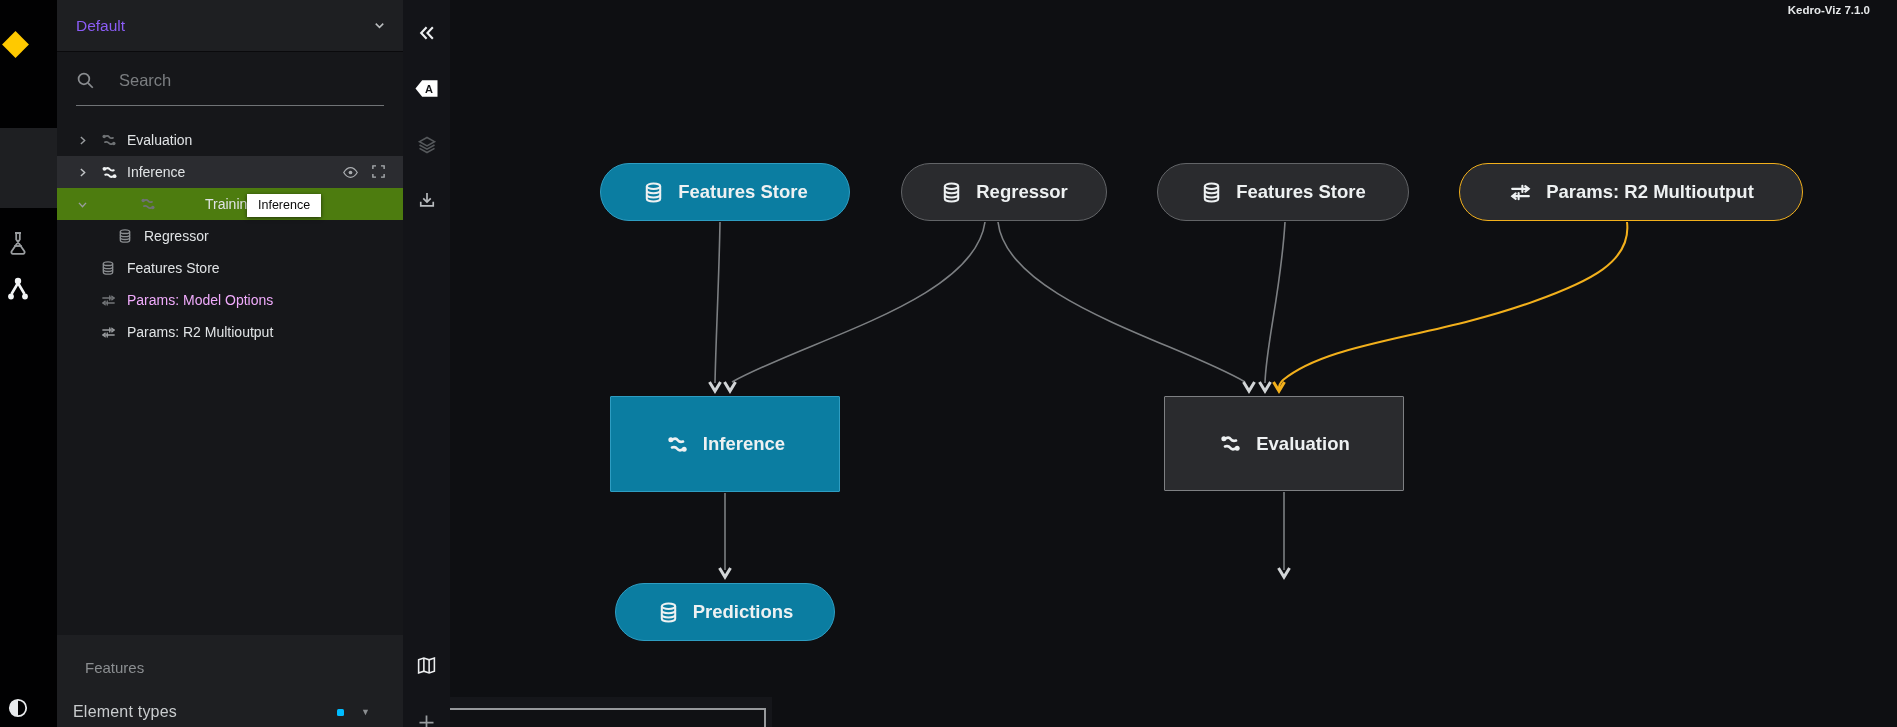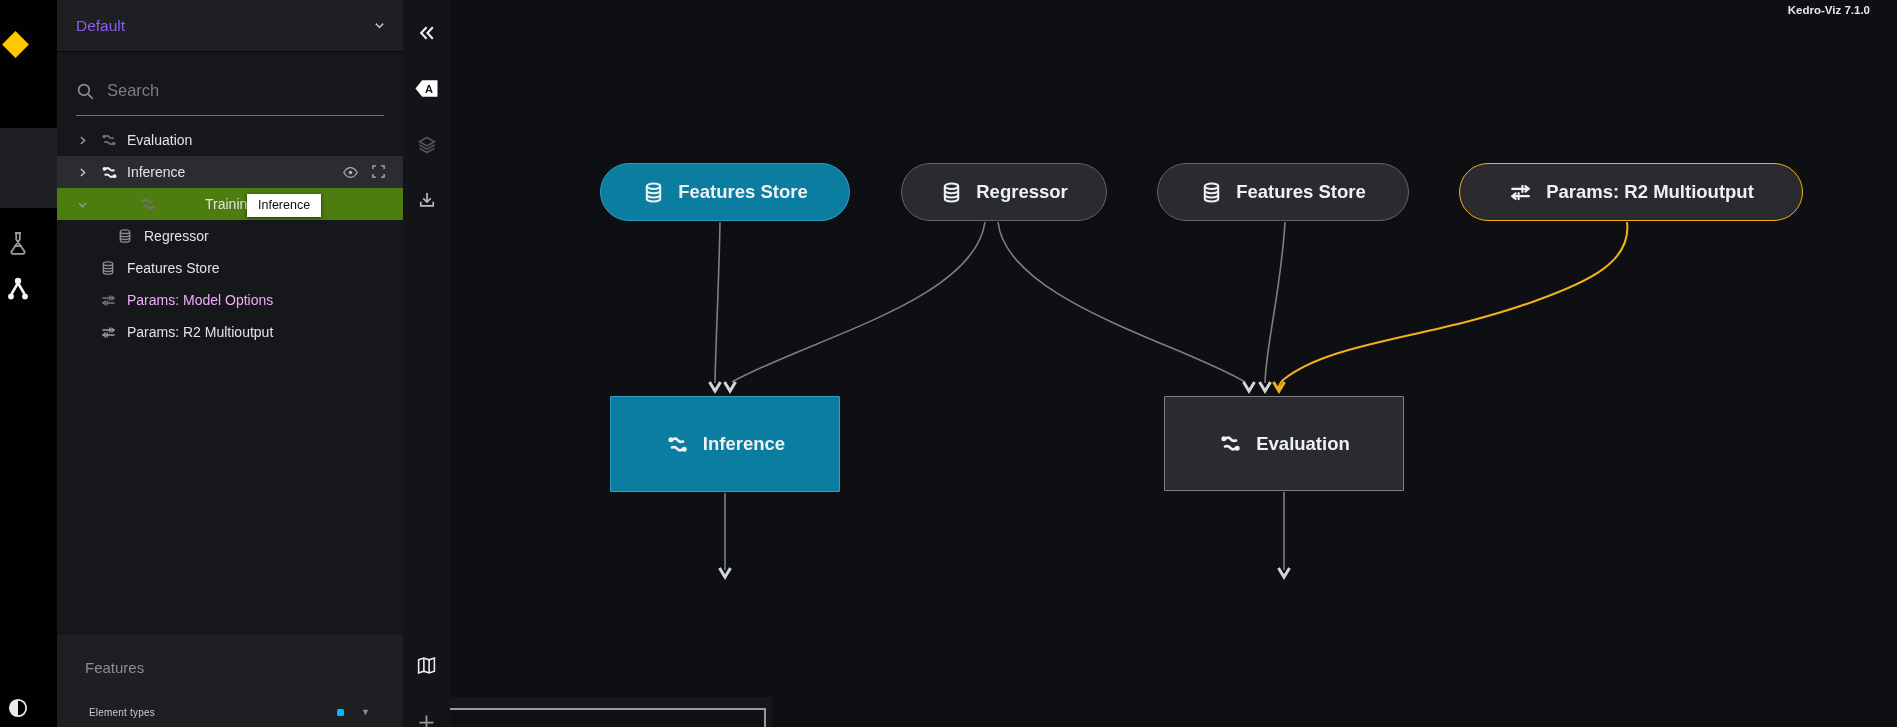--- a/index.html
+++ b/index.html
@@ -9,21 +9,21 @@
   
   .logobar { position:absolute; left:0; top:0; width:57px; height:727px; background:#010102; z-index:5; }
   .diamond { position:absolute; left:6px; top:35px; width:19px; height:19px; background:#ffc900; transform:rotate(45deg); }
   .bar-tile { position:absolute; left:0; top:128px; width:57px; height:80px; background:#1e1f22; }
   .bar-icon { position:absolute; }
 
   
   .sidebar { position:absolute; left:57px; top:0; width:346px; height:727px; background:#16171a; z-index:4; }
   .sb-header { position:absolute; left:0; top:0; width:346px; height:52px; background:#1e1f22; border-bottom:1px solid #0a0a0c; display:flex; align-items:center; padding:0 16px 0 19px; }
   .sb-title { font-size:15.5px; color:#8b5cf6; flex:1; }
-  .sb-search { position:absolute; left:19px; top:80px; width:308px; display:flex; align-items:flex-end; gap:10px; border-bottom:1px solid #707376; padding-bottom:14px; }
+  .sb-search { position:absolute; left:19px; top:70px; width:308px; display:flex; align-items:center; gap:22px; border-bottom:1px solid #707376; padding-bottom:14px; }
   .search-input { background:transparent; border:none; outline:none; color:#e8eaec; font-size:16.5px; width:260px; font-family:"Liberation Sans",sans-serif; }
   .search-input::placeholder { color:#7b7e81; }
 
   .tree { position:absolute; left:0; top:124px; width:346px; }
   .trow { position:absolute; left:0; width:346px; height:32px; display:flex; align-items:center; font-size:14px; color:#e0e3e5; }
   .trow .chev { width:14px; height:14px; margin-left:19px; display:flex; align-items:center; color:#9a9da0; }
   .trow .ticon { width:19px; height:19px; margin-left:10px; display:flex; align-items:center; color:#6f7275; }
   .trow .ticon.bright { color:#f0f2f3; }
   .trow .lbl { margin-left:8px; }
   .trow.sel { background:#2b2c30; }
@@ -31,21 +31,21 @@
   .trow.dim .lbl { color:#f0abfc; }
   .trow .acts { margin-left:auto; display:flex; gap:12px; padding-right:17px; color:#aaadb0; }
   .indent1 .ticon { margin-left:43px; }
   .indent2 .ticon { margin-left:60px; }
 
   .tooltip { position:absolute; left:190px; top:194px; background:#ffffff; color:#0b0b0b; font-size:12.5px; padding:4px 11px 5px; box-shadow:0 1px 4px rgba(0,0,0,.6); white-space:nowrap; }
 
   .filters { position:absolute; left:0; top:635px; width:346px; height:92px; background:#1e1f22; }
   .filters-title { position:absolute; left:28px; top:24px; font-size:15px; color:#8b8e91; }
   .filter-row { position:absolute; left:0; top:62px; width:346px; height:30px; display:flex; align-items:center; }
-  .filter-row .flbl { margin-left:32px; font-size:10px; color:#c9ccce; letter-spacing:.2px; }
+  .filter-row .flbl { margin-left:16px; font-size:16px; color:#c9ccce; letter-spacing:.2px; }
   .filter-dot { margin-left:auto; width:7px; height:7px; border-radius:1.5px; background:#00bcff; }
   .filter-caret { margin-left:17px; margin-right:33px; color:#8b8e91; font-size:9px; }
 
   
   .tools { position:absolute; left:403px; top:0; width:47px; height:727px; background:#131418; z-index:3; }
   .tool { position:absolute; left:0; width:47px; height:40px; display:flex; align-items:center; justify-content:center; color:#d7dadc; }
   .tool.dim { color:#55585b; }
   .tool.mid { color:#b9bcbf; }
 
   
@@ -363,19 +363,30 @@
           <svg width="25" height="25" viewBox="0 0 24 24">
             <circle cx="5.6" cy="7.4" r="2.4" fill="#eef1f2"></circle>
             <path d="M7.8 6.9 C13.5 4.4 11 11.4 17.3 9.2" stroke="#eef1f2" stroke-width="2.6" fill="none" stroke-linecap="round"></path>
             <circle cx="18.4" cy="16.6" r="2.4" fill="#eef1f2"></circle>
             <path d="M16.2 17.1 C10.5 19.6 13 12.6 6.7 14.8" stroke="#eef1f2" stroke-width="2.6" fill="none" stroke-linecap="round"></path>
           </svg>
         </span>
       <span>Evaluation</span>
     </div>
 
+    <div class="node pill teal" style="left:183px;top:583px;width:220px">
+      <span class="nicon">
+          <svg width="23" height="23" viewBox="0 0 24 24" fill="none" stroke="#eef1f2" stroke-width="2.1">
+            <ellipse cx="12" cy="5.5" rx="7" ry="2.8"></ellipse>
+            <path d="M5 5.5 V18.4 C5 20 8.1 21.3 12 21.3 C15.9 21.3 19 20 19 18.4 V5.5"></path>
+            <path d="M5 10 C5 11.6 8.1 12.9 12 12.9 C15.9 12.9 19 11.6 19 10"></path>
+            <path d="M5 14.3 C5 15.9 8.1 17.2 12 17.2 C15.9 17.2 19 15.9 19 14.3"></path>
+          </svg>
+        </span>
+      <span>Predictions</span>
+    </div>
 
 
     <div class="minimap"></div>
     <div class="mini-view"></div>
   </div>
 
 </div>
 
 </body></html>

